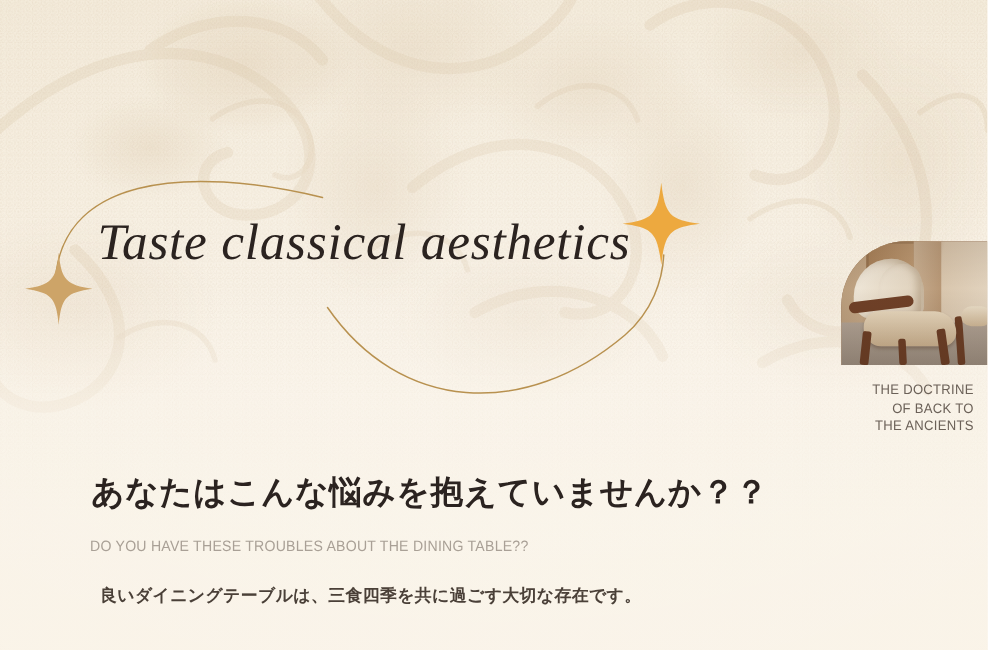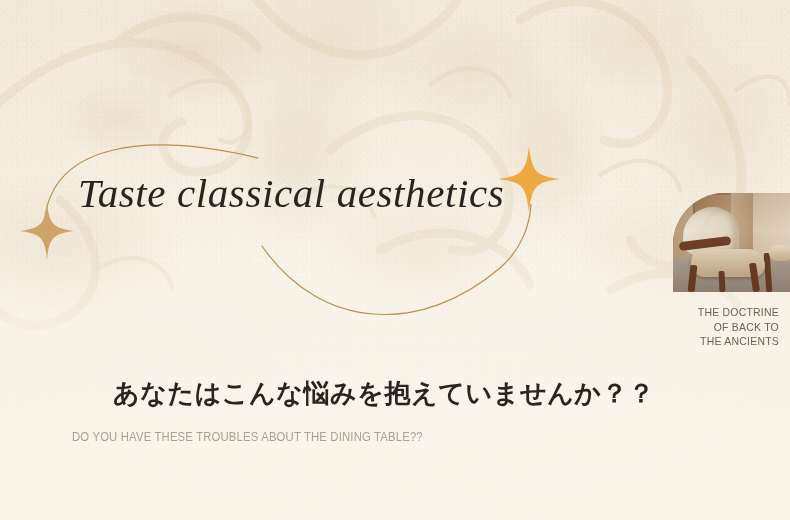--- a/index.html
+++ b/index.html
@@ -86,21 +86,20 @@
     letter-spacing:1.4px;
     color:#2e2620;
     white-space:nowrap;
   }
   .jp-lead{
     position:absolute;left:73px;top:376px;
     font-size:26px;font-weight:bold;
     letter-spacing:.6px;
     color:#2b2320;
     white-space:nowrap;
-    margin-left:40px;
   }
   .en-sub{
     position:absolute;left:72px;top:430px;
     font-size:12px;
     font-weight:400;
     letter-spacing:.2px;
     color:#a9a096;
     transform:scaleX(.94);
     transform-origin:left center;
     white-space:nowrap;
@@ -238,20 +237,21 @@
     <path d="M47,202 C49,224 53,228 74,231 C53,234 49,238 47,260 C45,238 41,234 20,231 C41,228 45,224 47,202 Z" fill="#cda468"></path>
   </svg>
 
   <div class="hero-title">Taste classical aesthetics</div>
 
 
   <div class="jp-lead">あなたはこんな悩みを抱えていませんか？？</div>
 
   <div class="en-sub">DO YOU HAVE THESE TROUBLES ABOUT THE DINING TABLE??</div>
 
+  <div class="jp-note">良いダイニングテーブルは、三食四季を共に過ごす大切な存在です。</div>
 
   <div class="photo-card">
     <div class="photo-inner">
       <div class="ph-wall"></div>
       <div class="ph-panel"></div>
       <div class="ph-panel2"></div>
       <div class="ph-floor"></div>
       <div class="ph-leg l4"></div>
       <div class="ph-back"></div>
       <div class="ph-back2"></div>

